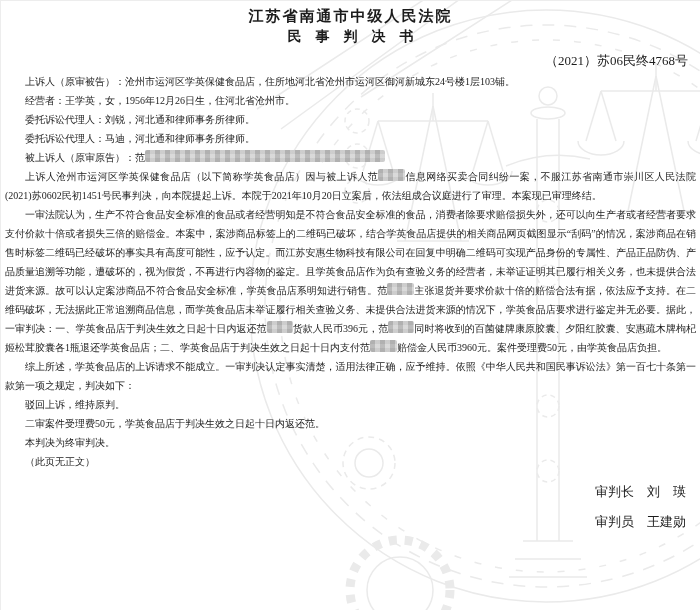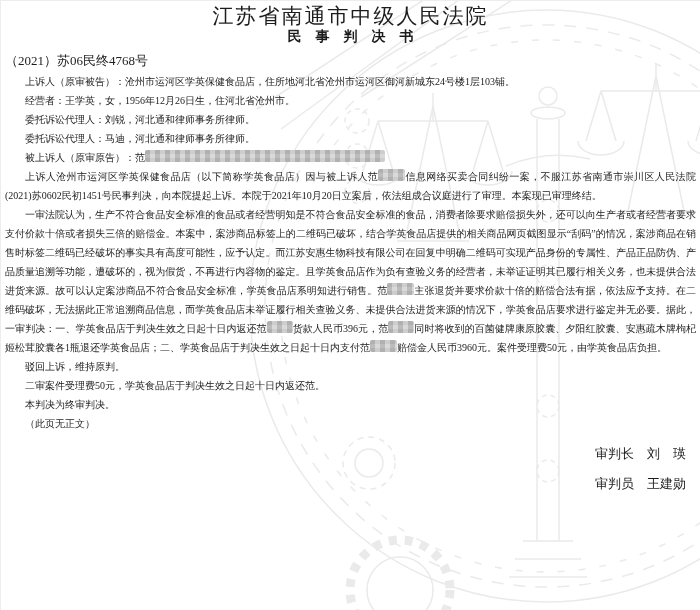--- a/index.html
+++ b/index.html
@@ -5,23 +5,23 @@
   html,body{margin:0;padding:0;}
   body{
     width:700px;height:610px;overflow:hidden;background:#ffffff;
     font-family:"Liberation Serif","DejaVu Serif",serif;
     color:#1c1c1c;position:relative;
     border-top:1px solid #ededed;border-left:1px solid #ededed;
     box-sizing:border-box;
   }
   .watermark{position:absolute;left:0;top:0;width:700px;height:610px;z-index:0;pointer-events:none;}
   .content{position:relative;z-index:1;padding:6px 4px 0 4px;}
-  .court-name{text-align:center;font-size:21px;font-weight:normal;letter-spacing:2px;line-height:19px;}
+  .court-name{text-align:center;font-size:15px;font-weight:bold;letter-spacing:2px;line-height:19px;}
   .doc-type{text-align:center;font-size:14px;font-weight:bold;line-height:21px;}
-  .case-number{font-size:13px;line-height:18px;padding-right:8px;margin:5px 0 2px 0;font-family:Liberation Serif, serif;}
+  .case-number{text-align:right;font-size:13px;line-height:18px;padding-right:8px;margin:5px 0 2px 0;font-family:Liberation Serif, serif;}
   .doc-body{font-size:10px;line-height:19px;text-align:justify;}
   .para{margin:0;text-indent:2em;}
   .redact{
     display:inline-block;height:12px;vertical-align:-1px;border-radius:2px;
     background-color:#d8d8d8;
     background-image:
       repeating-linear-gradient(90deg, rgba(150,150,150,.45) 0 5px, rgba(215,215,215,.4) 5px 10px),
       repeating-linear-gradient(0deg, rgba(165,165,165,.35) 0 4px, rgba(225,225,225,.35) 4px 8px);
     filter:blur(.4px);
   }
@@ -81,20 +81,21 @@
   <div class="doc-type">民　事　判　决　书</div>
   <div class="case-number">（2021）苏06民终4768号</div>
   <div class="doc-body">
       <p class="para"><span>上诉人（原审被告）：沧州市运河区学英保健食品店，住所地河北省沧州市运河区御河新城东24号楼1层103铺。</span></p>
       <p class="para"><span>经营者：王学英，女，1956年12月26日生，住河北省沧州市。</span></p>
       <p class="para"><span>委托诉讼代理人：刘锐，河北通和律师事务所律师。</span></p>
       <p class="para"><span>委托诉讼代理人：马迪，河北通和律师事务所律师。</span></p>
       <p class="para"><span>被上诉人（原审原告）：范</span><span class="redact" style="width: 240px;"></span></p>
       <p class="para"><span>上诉人沧州市运河区学英保健食品店（以下简称学英食品店）因与被上诉人范</span><span class="redact" style="width: 27px;"></span><span>信息网络买卖合同纠纷一案，不服江苏省南通市崇川区人民法院(2021)苏0602民初1451号民事判决，向本院提起上诉。本院于2021年10月20日立案后，依法组成合议庭进行了审理。本案现已审理终结。</span></p>
       <p class="para"><span>一审法院认为，生产不符合食品安全标准的食品或者经营明知是不符合食品安全标准的食品，消费者除要求赔偿损失外，还可以向生产者或者经营者要求支付价款十倍或者损失三倍的赔偿金。本案中，案涉商品标签上的二维码已破坏，结合学英食品店提供的相关商品网页截图显示“刮码”的情况，案涉商品在销售时标签二维码已经破坏的事实具有高度可能性，应予认定。而江苏安惠生物科技有限公司在回复中明确二维码可实现产品身份的专属性、产品正品防伪、产品质量追溯等功能，遭破坏的，视为假货，不再进行内容物的鉴定。且学英食品店作为负有查验义务的经营者，未举证证明其已履行相关义务，也未提供合法进货来源。故可以认定案涉商品不符合食品安全标准，学英食品店系明知进行销售。范</span><span class="redact" style="width: 27px;"></span><span>主张退货并要求价款十倍的赔偿合法有据，依法应予支持。在二维码破坏，无法据此正常追溯商品信息，而学英食品店未举证履行相关查验义务、未提供合法进货来源的情况下，学英食品店要求进行鉴定并无必要。据此，一审判决：一、学英食品店于判决生效之日起十日内返还范</span><span class="redact" style="width: 26px;"></span><span>货款人民币396元，范</span><span class="redact" style="width: 26px;"></span><span>同时将收到的百菌健牌康原胶囊、夕阳红胶囊、安惠疏木牌枸杞姬松茸胶囊各1瓶退还学英食品店；二、学英食品店于判决生效之日起十日内支付范</span><span class="redact" style="width: 27px;"></span><span>赔偿金人民币3960元。案件受理费50元，由学英食品店负担。</span></p>
+      <p class="para"><span>综上所述，学英食品店的上诉请求不能成立。一审判决认定事实清楚，适用法律正确，应予维持。依照《中华人民共和国民事诉讼法》第一百七十条第一款第一项之规定，判决如下：</span></p>
       <p class="para"><span>驳回上诉，维持原判。</span></p>
       <p class="para"><span>二审案件受理费50元，学英食品店于判决生效之日起十日内返还范。</span></p>
       <p class="para"><span>本判决为终审判决。</span></p>
       <p class="para"><span>（此页无正文）</span></p>
     </div>
   <div class="signature-block">
       <div class="sig-line">审判长　刘　瑛</div>
       <div class="sig-line">审判员　王建勋</div>
     </div>
 </div>

